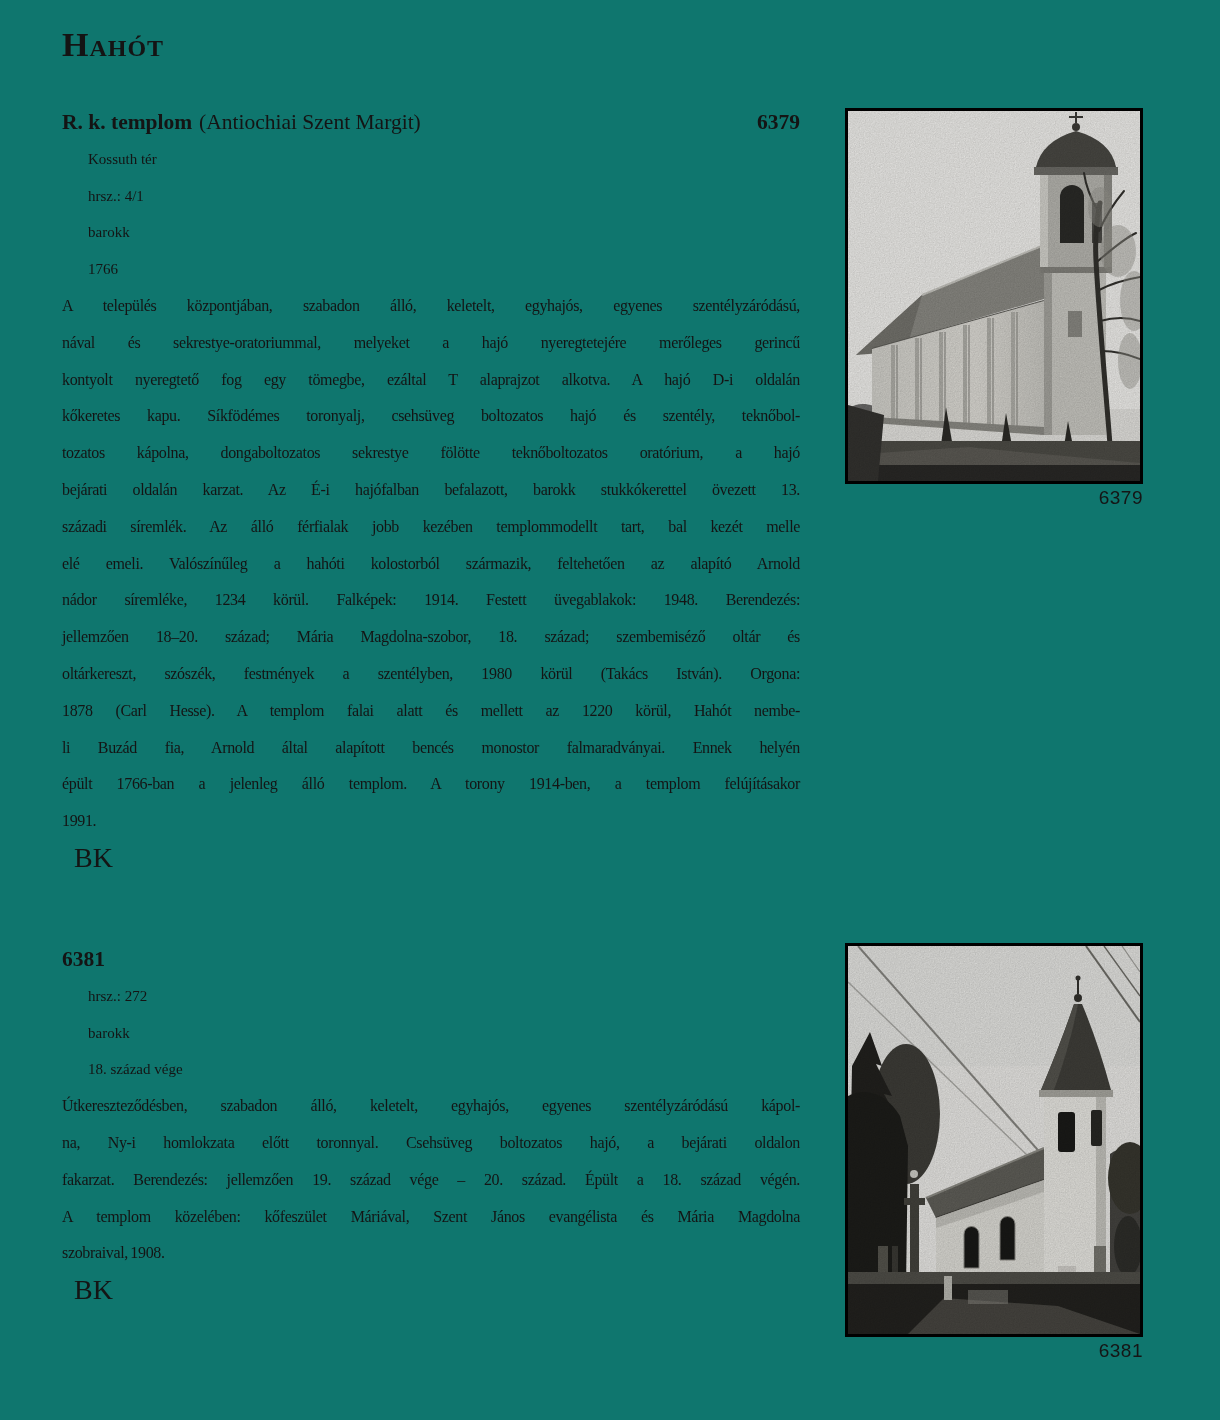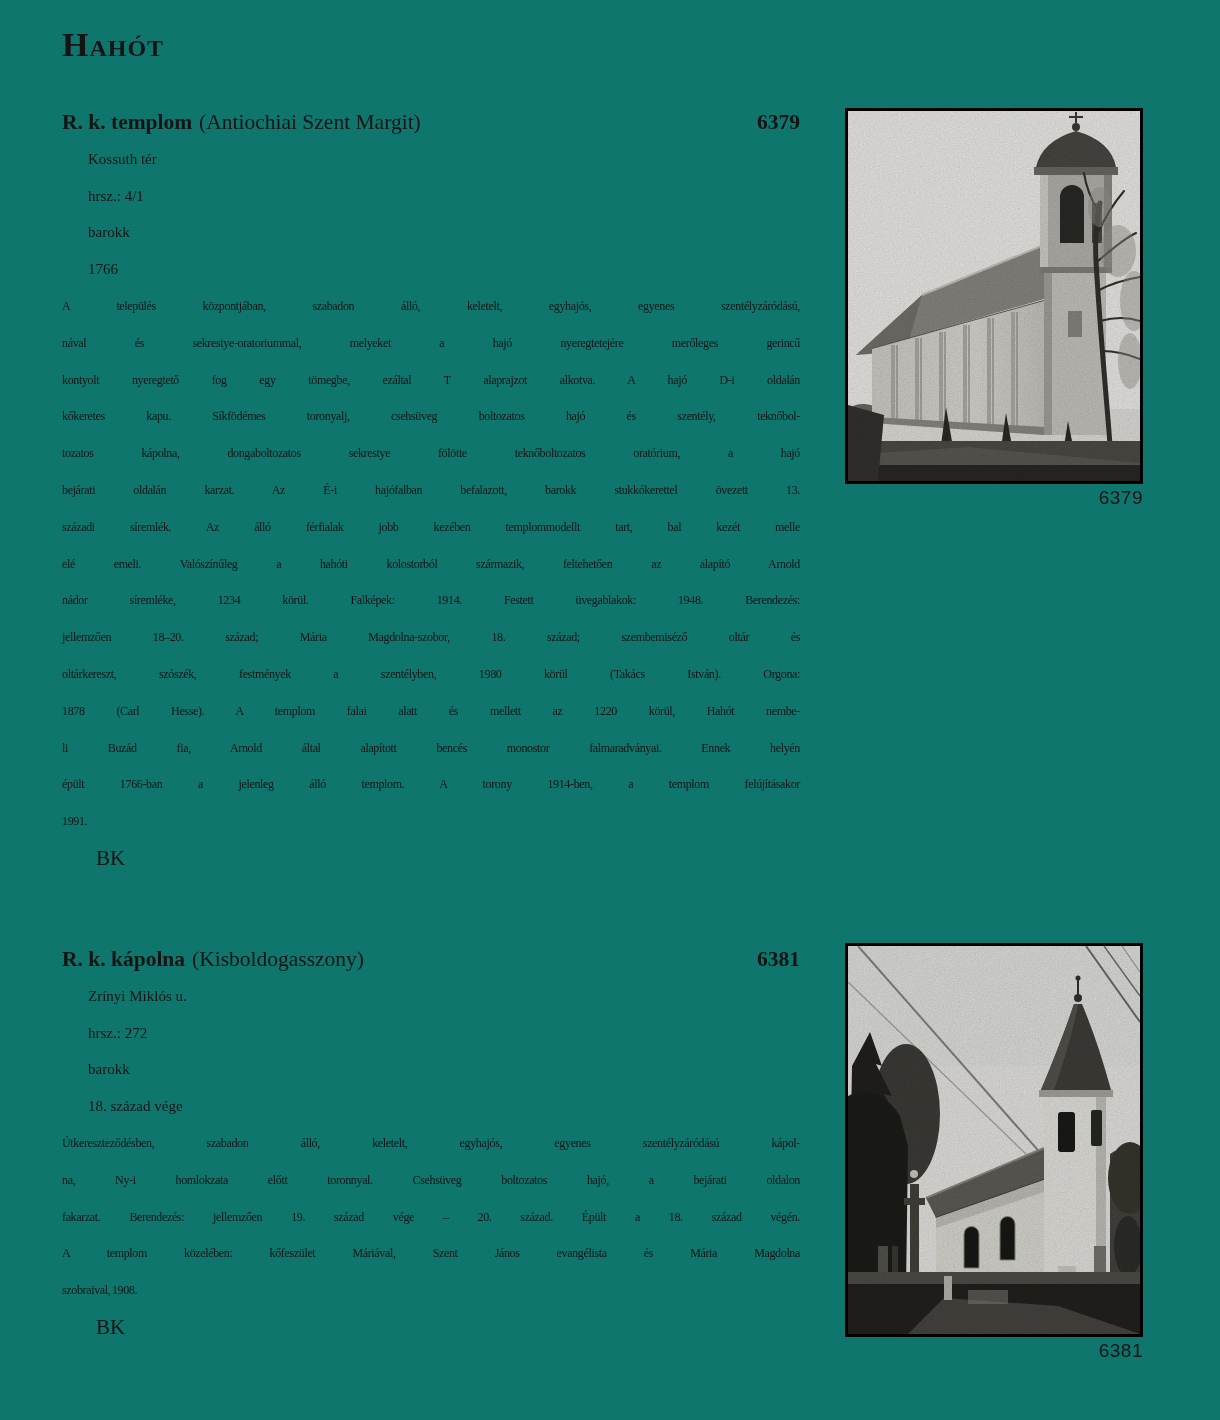--- a/index.html
+++ b/index.html
@@ -24,32 +24,32 @@
   .entry-heading{
     display:flex;justify-content:space-between;align-items:baseline;
     line-height:36.8px;font-size:21.5px;
   }
   .entry-name{font-weight:bold;}
   .entry-dedication{margin-left:0.32em;font-weight:normal;}
   .entry-number{font-weight:bold;}
   .entry-details{margin-left:26px;font-size:15px;}
   .entry-details .tline{line-height:36.8px;}
   .entry-body{
-    font-size:12px;
+    font-size:16px;
     letter-spacing:-0.35px;
     word-spacing:-1.2px;
     font-family:Liberation Serif, serif;
   }
   .entry-body .tline{line-height:36.8px;white-space:nowrap;}
   .entry-body .tline.just{
     white-space:normal;
     text-align:justify;
     text-align-last:justify;
   }
-  .entry-signature{margin-left:34px;font-size:21px;line-height:36.8px;}
+  .entry-signature{margin-left:12px;font-size:28px;line-height:36.8px;}
   .photo-figure{
     position:absolute;left:845px;width:298px;margin:0;
   }
   .photo-frame{
     border:3px solid #000;
     background:#efefec;
     line-height:0;
   }
   .photo-frame svg{display:block;}
   .photo-caption{
@@ -96,27 +96,23 @@
         <div class="tline just">1878 (Carl Hesse). A templom falai alatt és mellett az 1220 körül, Hahót nembe-</div>
         <div class="tline just">li Buzád fia, Arnold által alapított bencés monostor falmaradványai. Ennek helyén</div>
         <div class="tline just">épült 1766-ban a jelenleg álló templom. A torony 1914-ben, a templom felújításakor</div>
         <div class="tline">1991.</div>
       </div>
     <div class="entry-signature">BK</div>
   </section>
 
   <section class="entry" style="top:941px">
     <div class="entry-heading">
-      <span class="entry-title">
-        <span class="entry-name">R. k. kápolna</span><span class="entry-dedication">(Kisboldogasszony)</span>
-      </span>
       <span class="entry-number">6381</span>
     </div>
     <div class="entry-details">
-        <div class="tline">Zrínyi Miklós u.</div>
         <div class="tline">hrsz.: 272</div>
         <div class="tline">barokk</div>
         <div class="tline">18. század vége</div>
       </div>
     <div class="entry-body">
         <div class="tline just">Útkereszteződésben, szabadon álló, keletelt, egyhajós, egyenes szentélyzáródású kápol-</div>
         <div class="tline just">na, Ny-i homlokzata előtt toronnyal. Csehsüveg boltozatos hajó, a bejárati oldalon</div>
         <div class="tline just">fakarzat. Berendezés: jellemzően 19. század vége – 20. század. Épült a 18. század végén.</div>
         <div class="tline just">A templom közelében: kőfeszület Máriával, Szent János evangélista és Mária Magdolna</div>
         <div class="tline">szobraival, 1908.</div>

